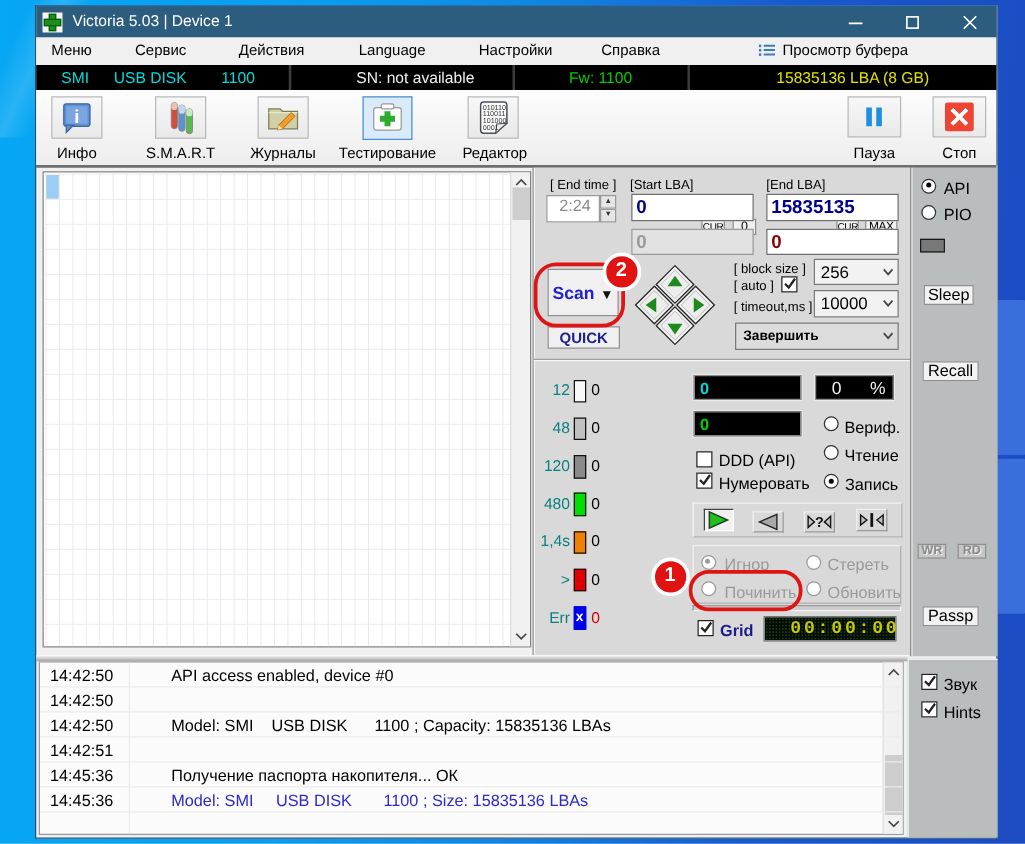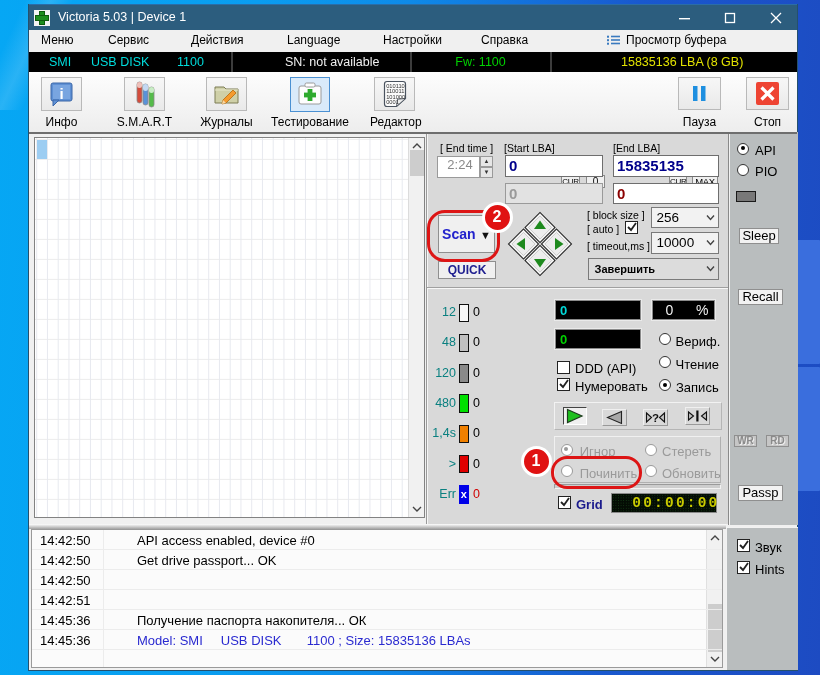--- a/index.html
+++ b/index.html
@@ -415,19 +415,19 @@
     <div class="sbar" style="right:0;top:0;width:16px;height:100%;border-left:1px solid #e0e0e0;">
       <svg class="abs" style="left:3px;top:5px;" width="10" height="6">
           <path d="M1 5 L5 1 L9 5" fill="none" stroke="#444" stroke-width="1.4"></path>
         </svg>
       <div class="sthumb" style="top:74px;width:14px;height:48px;"></div>
       <svg class="abs" style="left:3px;bottom:5px;" width="10" height="6">
           <path d="M1 1 L5 5 L9 1" fill="none" stroke="#444" stroke-width="1.4"></path>
         </svg>
     </div>
     <div class="lrow" style="top:0px;"><span class="ltime">14:42:50</span><span class="lmsg">API access enabled, device #0</span></div>
-    <div class="lrow" style="top:20px;"><span class="ltime">14:42:50</span><span class="lmsg">Get drive passport... OK</span></div>
-    <div class="lrow" style="top:40px;"><span class="ltime">14:42:50</span></div>
+    <div class="lrow" style="top:20px;"><span class="ltime">14:42:50</span></div>
+    <div class="lrow" style="top:40px;"><span class="ltime">14:42:50</span><span class="lmsg">Model: SMI&nbsp;&nbsp;&nbsp;&nbsp;USB DISK&nbsp;&nbsp;&nbsp;&nbsp;&nbsp;&nbsp;1100 ; Capacity: 15835136 LBAs</span></div>
     <div class="lrow" style="top:60px;color:#96242a;"><span class="ltime" style="color:#000;">14:42:51</span></div>
     <div class="lrow" style="top:80px;"><span class="ltime">14:45:36</span><span class="lmsg">Получение паспорта накопителя... ОК</span></div>
     <div class="lrow" style="top:100px;color:#2a2ad0;"><span class="ltime" style="color:#000;">14:45:36</span><span class="lmsg">Model: SMI&nbsp;&nbsp;&nbsp;&nbsp;&nbsp;USB DISK&nbsp;&nbsp;&nbsp;&nbsp;&nbsp;&nbsp;&nbsp;1100 ; Size: 15835136 LBAs</span></div>
   </div>
 </div>
 
 </body></html>

